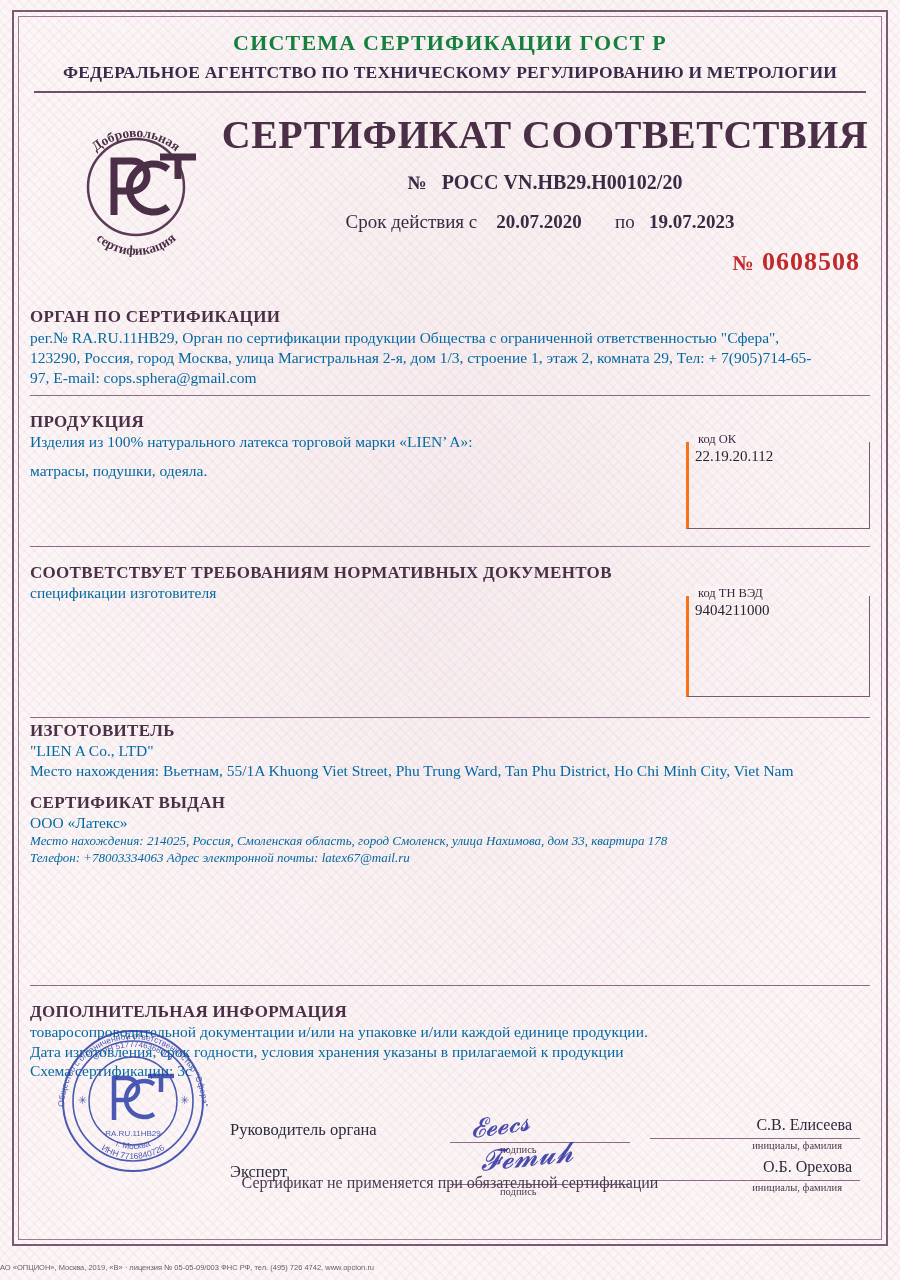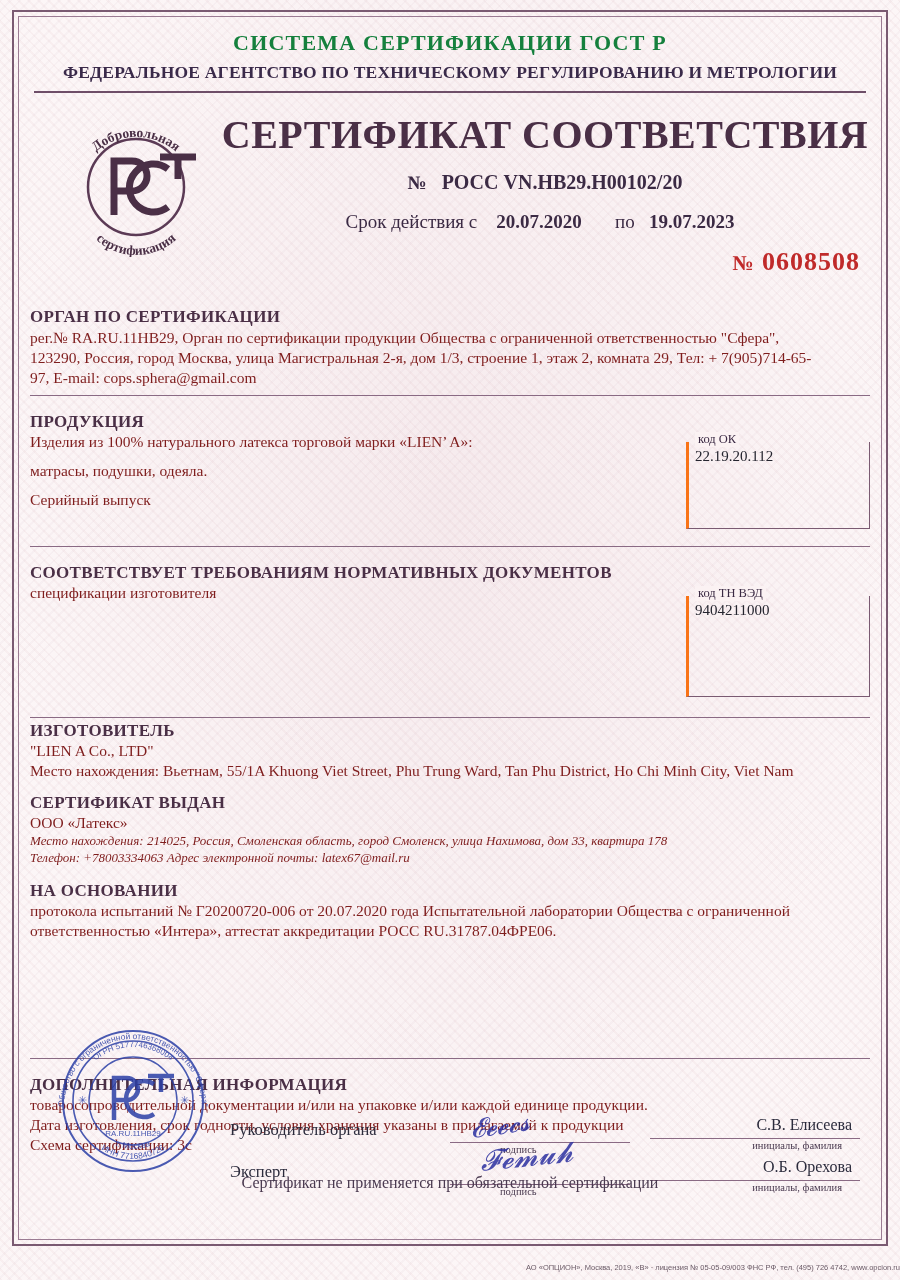--- a/index.html
+++ b/index.html
@@ -125,21 +125,21 @@
   
   .sec-title {
     font-weight: bold;
     font-size: 17px;
     color: #4a2f46;
     letter-spacing: 0.3px;
   }
   .sec-body {
     font-size: 15.5px;
     line-height: 1.28;
-    color: #7f1d1d;
+    color: #0369a1;
   }
   .sec-body.small {
     font-size: 13px;
     line-height: 1.3;
     font-style: italic;
   }
   .rule {
     height: 1px;
     background: #8a6a84;
     margin: 4px 0 3px 0;
@@ -251,21 +251,21 @@
     left: 18px;
     bottom: 46px;
     width: 170px;
     height: 170px;
     opacity: 0.85;
   }
 
   .bottom-strip {
     position: absolute;
     left: 0; right: 0; bottom: 8px;
-    text-align: right;
+    text-align: left;
     font-size: 7.5px;
     color: #6a5a66;
     font-family: "Liberation Sans", sans-serif;
   }
 </style>
 </head>
 <body>
 
 <div class="page">
   <div class="bg-tint"></div>
@@ -328,21 +328,20 @@
     <div class="block org-block">
       <div class="sec-title">ОРГАН ПО СЕРТИФИКАЦИИ</div>
       <div class="sec-body" style="width:790px;">рег.№ RA.RU.11НВ29, Орган по сертификации продукции Общества с ограниченной ответственностью "Сфера", 123290, Россия, город Москва, улица Магистральная 2-я, дом 1/3, строение 1, этаж 2, комната 29, Тел: + 7(905)714-65-97, E-mail: cops.sphera@gmail.com</div>
       <div class="rule" style="margin-top:8px;"></div>
     </div>
 
     <div class="block" style="position:relative; height:130px;">
       <div class="sec-title">ПРОДУКЦИЯ</div>
       <div class="sec-body" style="width:620px;">Изделия из 100% натурального латекса торговой марки «LIEN’ A»:</div>
       <div class="sec-body" style="margin-top:9px;">матрасы, подушки, одеяла.</div>
-      <div class="sec-body" style="margin-top:9px;">Серийный выпуск</div>
 
       <div class="code-box" style="right:0; top:30px; width:180px; height:86px;">
         <span class="cb-label">код ОК</span>
         <span class="cb-value">22.19.20.112</span>
       </div>
     </div>
 
     <div class="rule"></div>
 
     <div class="block" style="position:relative; height:150px;">
@@ -363,24 +362,20 @@
       <div class="sec-body" style="width:810px;">Место нахождения: Вьетнам, 55/1A Khuong Viet Street, Phu Trung Ward, Tan Phu District, Ho Chi Minh City, Viet Nam</div>
     </div>
 
     <div class="block" style="margin-top:12px;">
       <div class="sec-title">СЕРТИФИКАТ ВЫДАН</div>
       <div class="sec-body">ООО «Латекс»</div>
       <div class="sec-body small">Место нахождения: 214025, Россия, Смоленская область, город Смоленск, улица Нахимова, дом 33, квартира 178</div>
       <div class="sec-body small">Телефон: +78003334063 Адрес электронной почты: latex67@mail.ru</div>
     </div>
 
-    <div class="block" style="margin-top:14px;">
-      <div class="sec-title">НА ОСНОВАНИИ</div>
-      <div class="sec-body" style="width:800px;">протокола испытаний № Г20200720-006 от 20.07.2020 года Испытательной лаборатории Общества с ограниченной ответственностью «Интера», аттестат аккредитации РОСС RU.31787.04ФРЕ06.</div>
-    </div>
 
     <div class="rule" style="margin-top:118px;"></div>
 
     <div class="block">
       <div class="sec-title">ДОПОЛНИТЕЛЬНАЯ ИНФОРМАЦИЯ</div>
       <div class="sec-body">товаросопроводительной документации и/или на упаковке и/или каждой единице продукции.</div>
       <div class="sec-body">Дата изготовления, срок годности, условия хранения указаны в прилагаемой к продукции</div>
       <div class="sec-body">Схема сертификации: 3с</div>
     </div>
 

